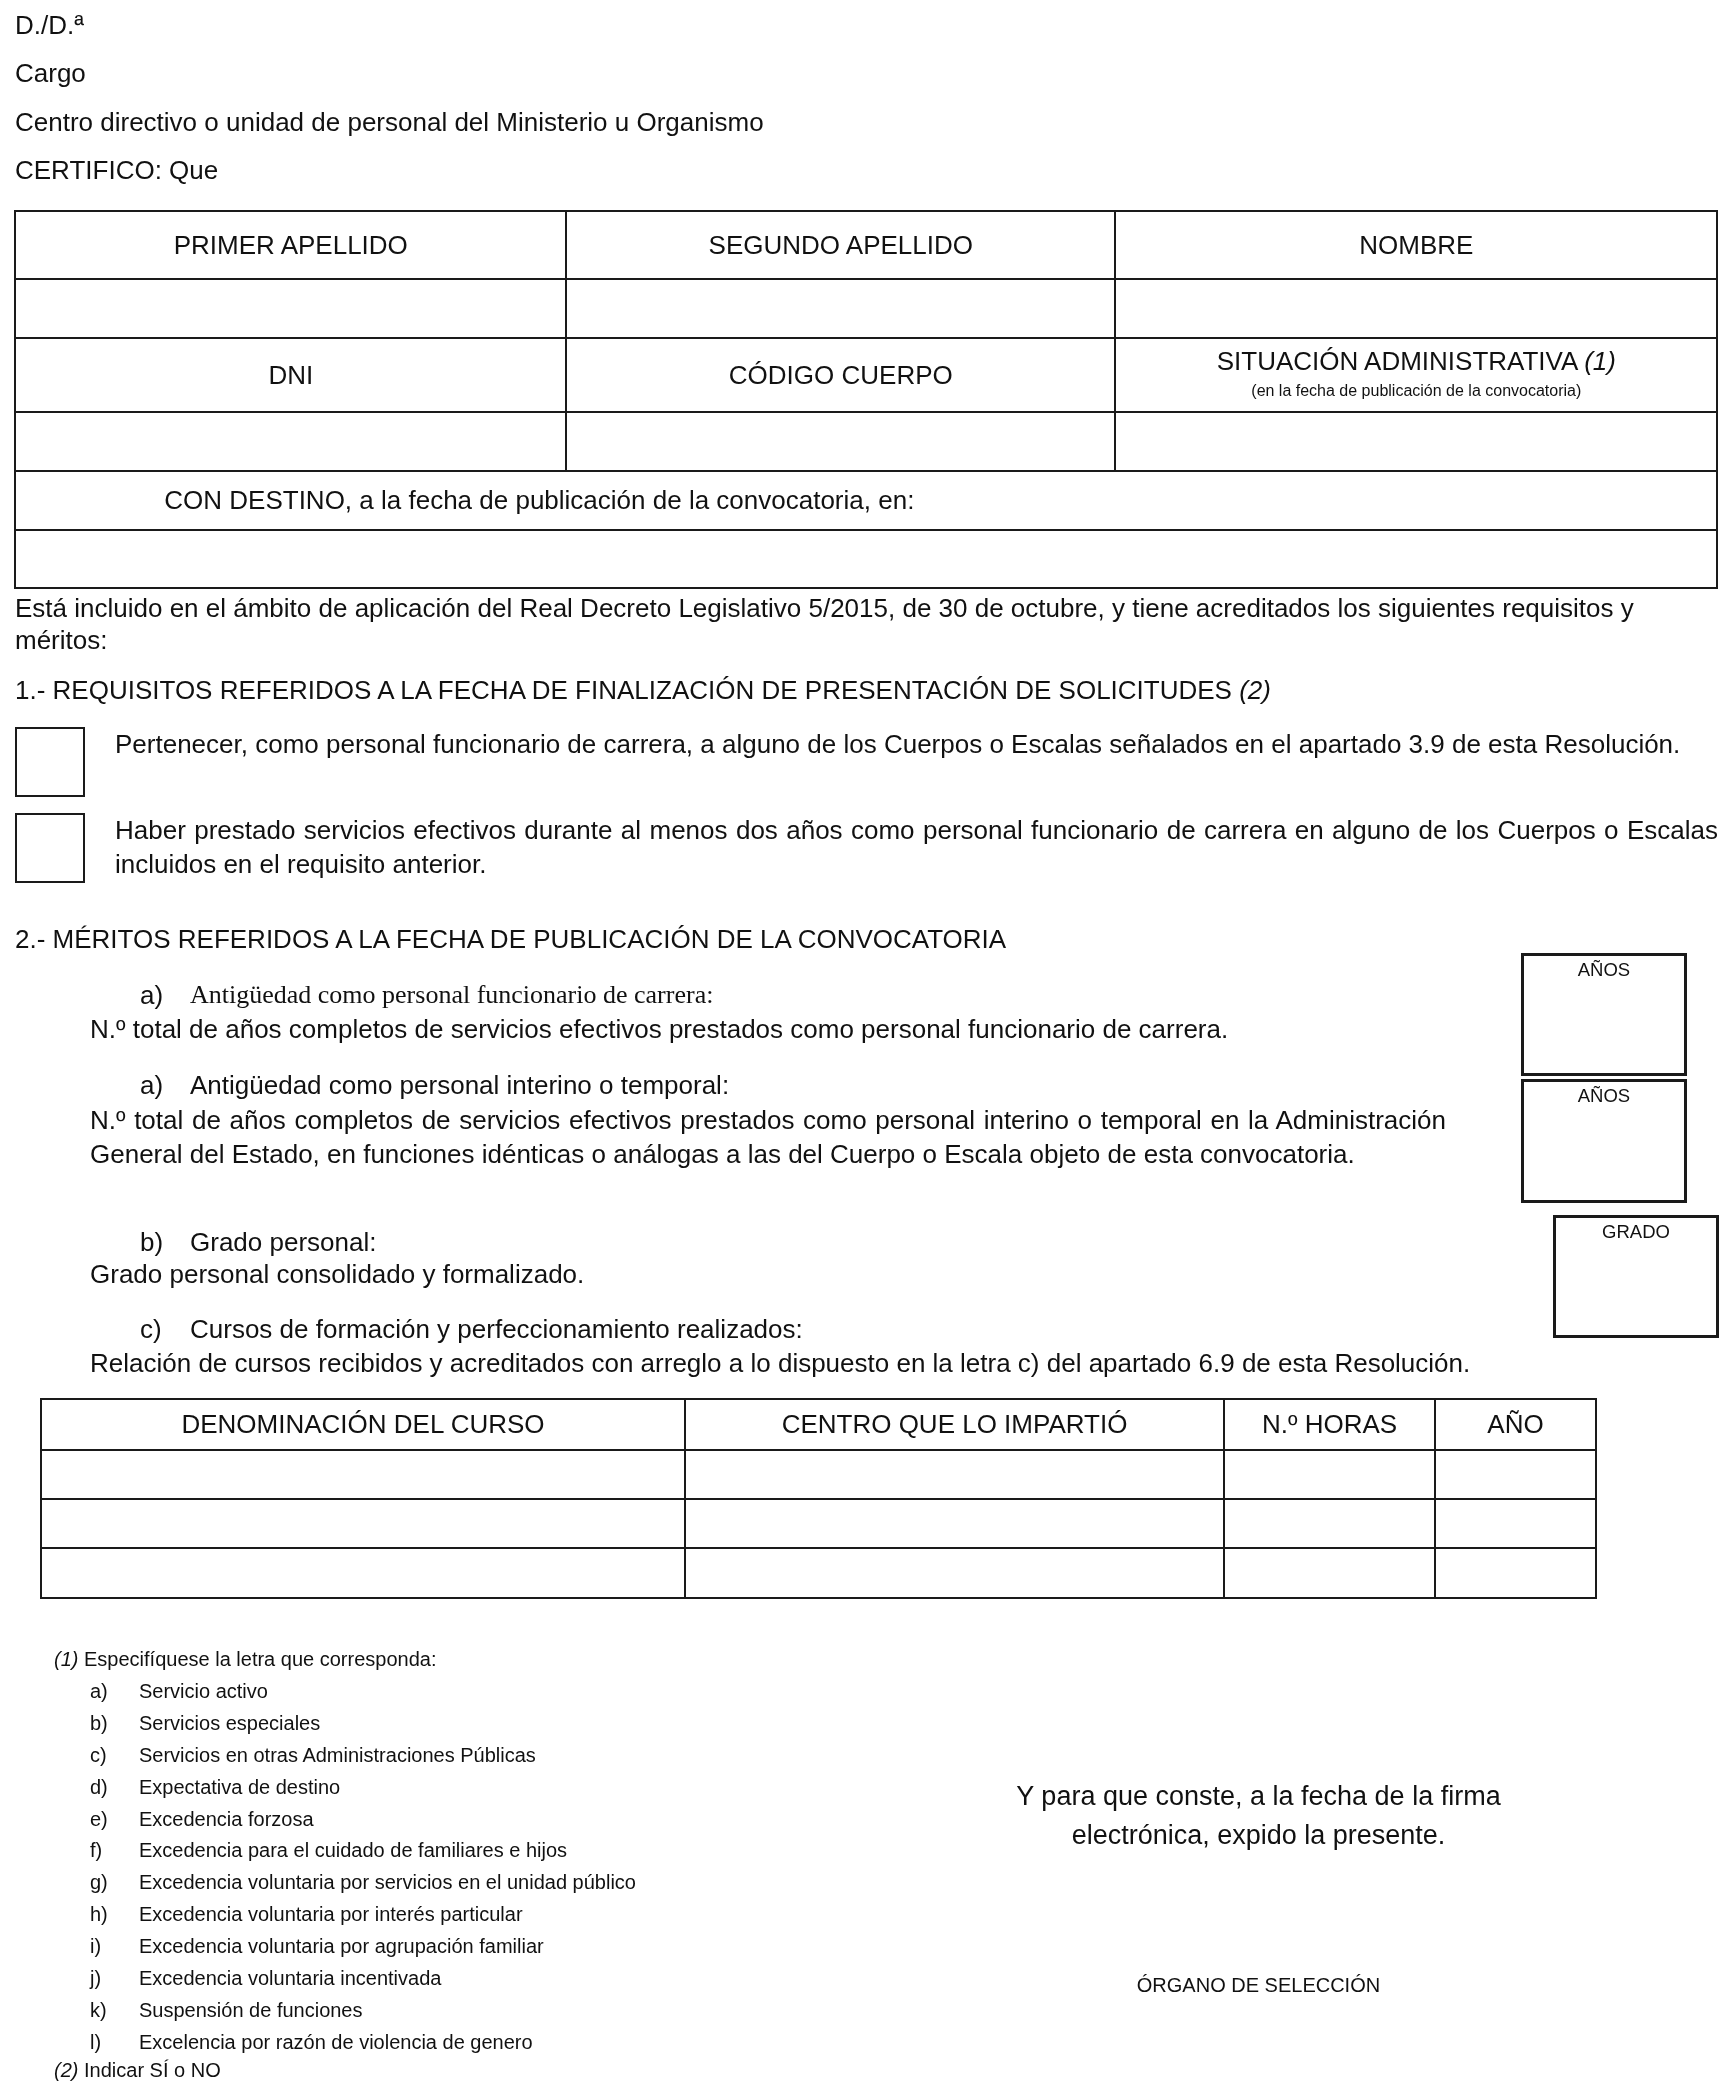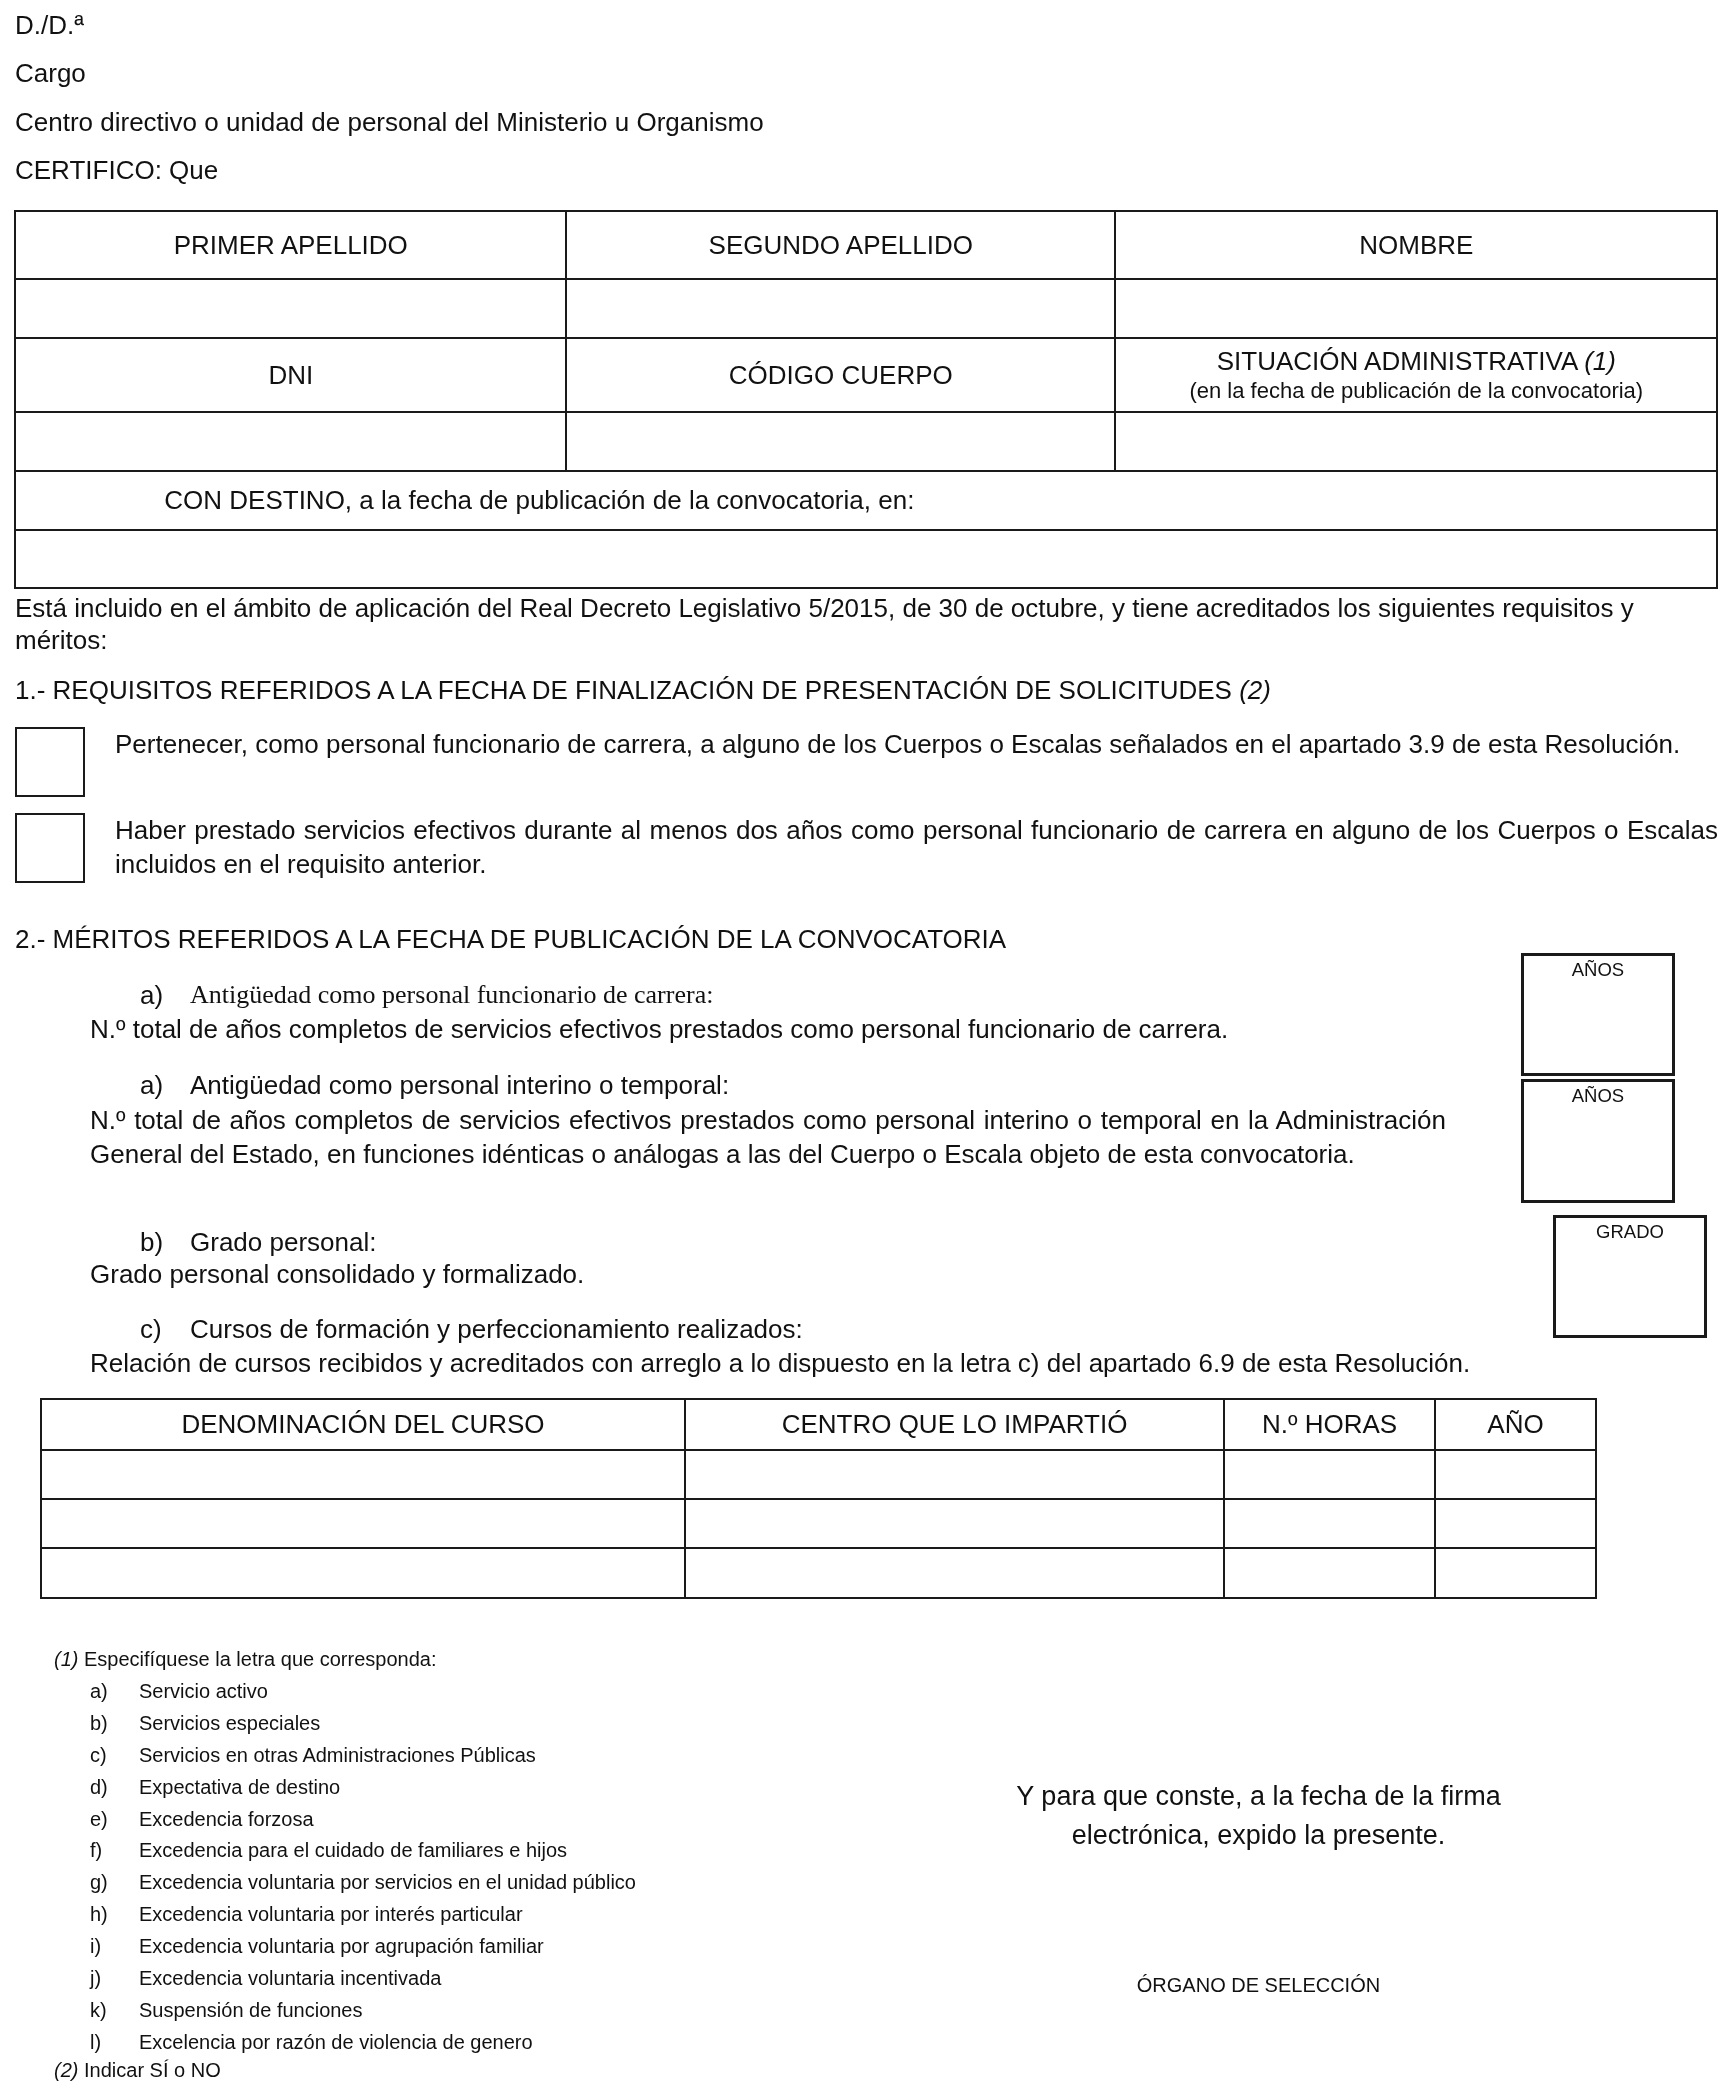--- a/index.html
+++ b/index.html
@@ -8,21 +8,21 @@
   .abs { position:absolute;flex-direction:column; }
   .line-text { font-size:26px; line-height:30px; white-space:nowrap; }
   .dotted-field { display:flex; align-items:baseline; left:15px; width:1700px; }
   .dotted-field .lbl { white-space:nowrap; padding-right:6.7px; }
   .dotted-field .dots { flex:1; border-bottom:3.4px dotted #111; height:0; transform:translateY(-3.4px); }
   .tbl { border-collapse:collapse; table-layout:fixed; }
   .tbl td { border:2.5px solid #1a1a1a; text-align:center; vertical-align:middle; padding:0; font-size:26px; }
   .para { font-size:26px; line-height:32px; }
   .checkbox { width:67px; height:67px; border:2.5px solid #1a1a1a; box-sizing:border-box; background:#fff; }
   .req-text { font-size:26px; line-height:34px; text-align:justify; text-align-last:left; }
-  .sidebox { border:3.4px solid #1a1a1a; box-sizing:border-box; width:154px; }
+  .sidebox { border:3.4px solid #1a1a1a; box-sizing:border-box; width:166px; }
   .sidebox .lab { font-size:18.5px; text-align:center; padding-top:3.4px; }
   .footnote { font-size:20px; line-height:32px; white-space:nowrap; }
   .fn-letter { position:absolute; left:90px; }
   .fn-text { position:absolute; left:139px; }
   i { font-style:italic; }
 </style>
 </head>
 <body>
 
 <div class="abs line-text dotted-field" style="top:10px;">
@@ -57,21 +57,21 @@
     <td></td>
   </tr>
   <tr style="height:74px">
     <td>DNI</td>
     <td>CÓDIGO CUERPO</td>
     <td>
       <div style="line-height:32px;">
         <span>SITUACIÓN ADMINISTRATIVA</span>
         <i>(1)</i>
       </div>
-      <div class="sub" style="font-size:22px; line-height:28.5px;">(en la fecha de publicación de la convocatoria)</div>
+      <div class="sub" style="font-size:16px; line-height:28.5px;">(en la fecha de publicación de la convocatoria)</div>
     </td>
   </tr>
   <tr style="height:59px">
     <td></td>
     <td></td>
     <td></td>
   </tr>
   <tr style="height:59px">
     <td colspan="3" style="text-align:left; padding-left:148px;">CON DESTINO, a la fecha de publicación de la convocatoria, en:</td>
   </tr>

